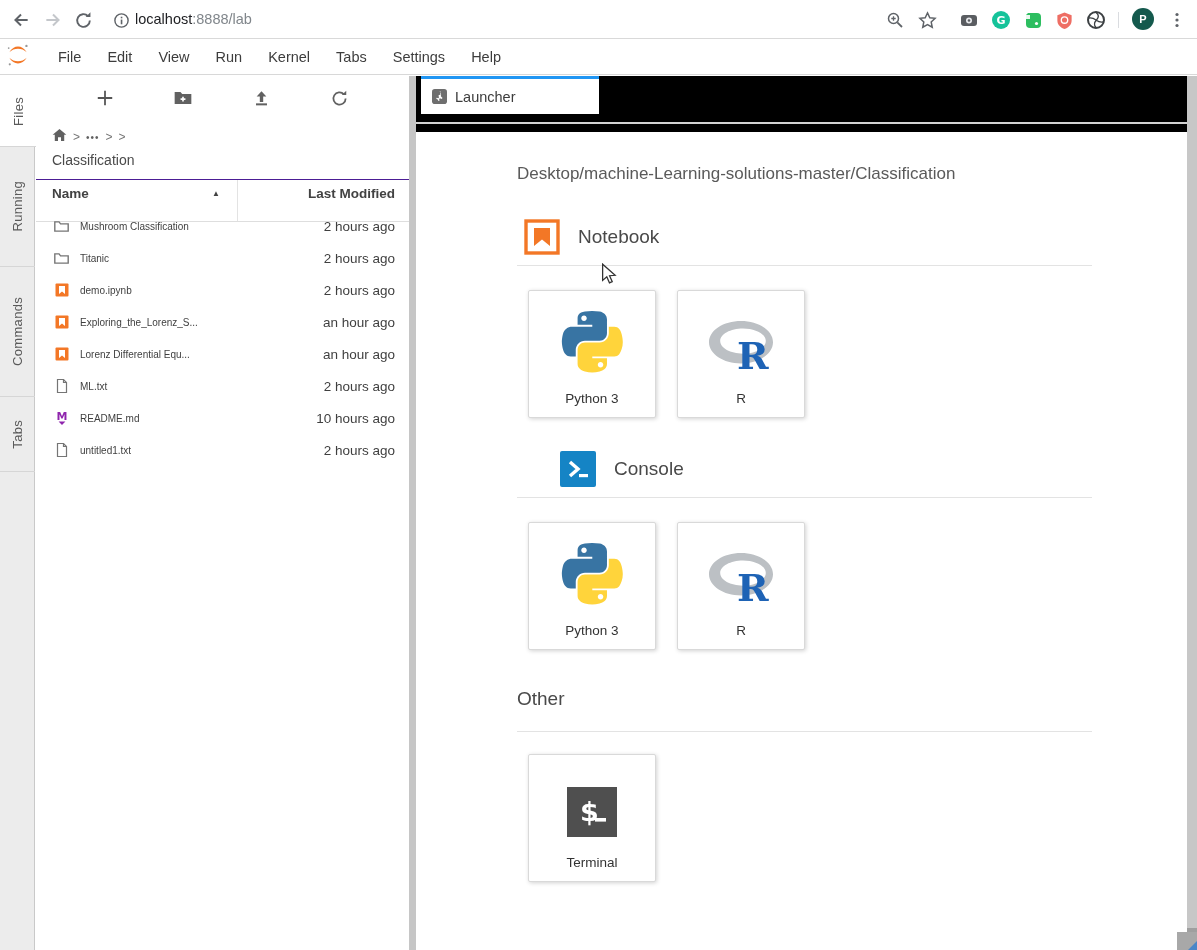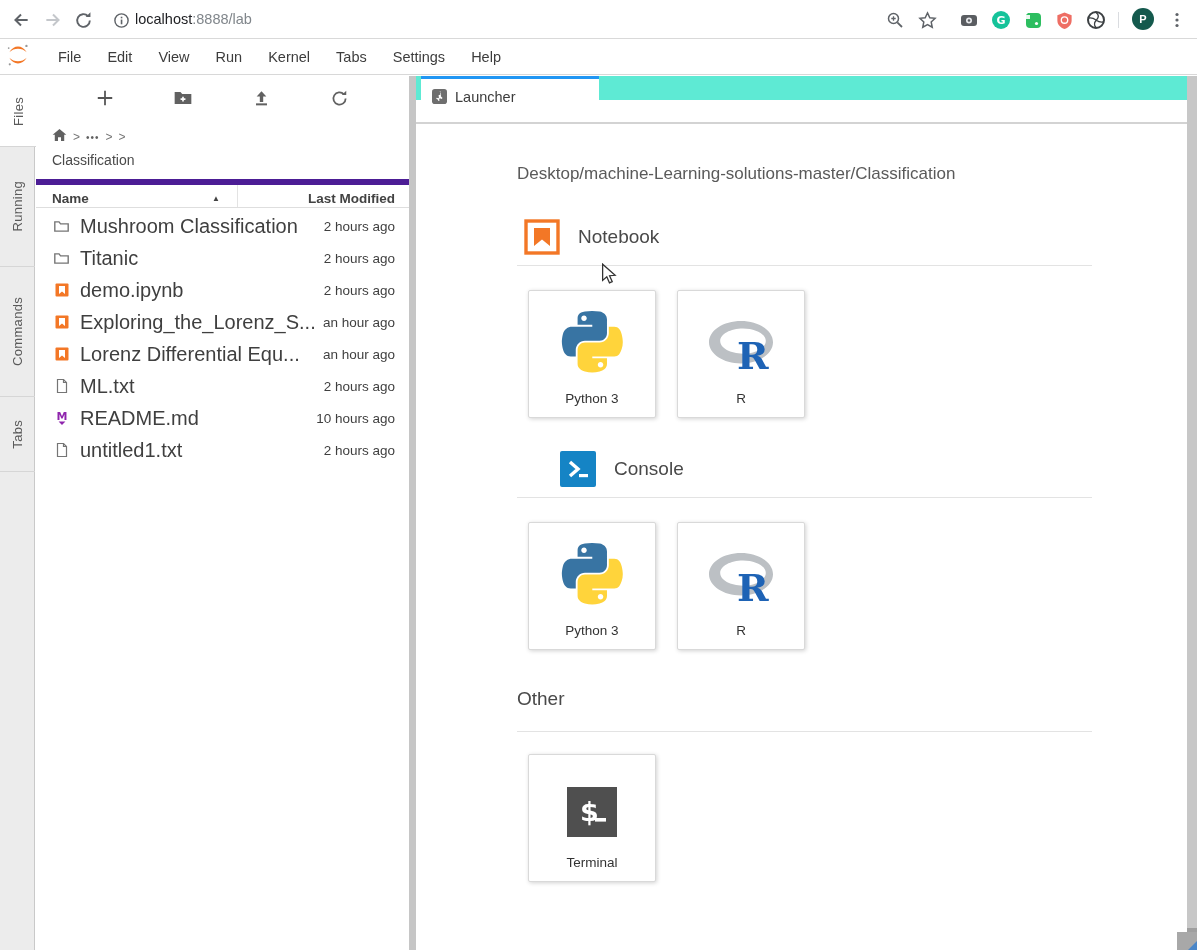--- a/index.html
+++ b/index.html
@@ -30,36 +30,36 @@
 
   
   .filebrowser { position:absolute; left:36px; top:0; width:373px; height:100%; background:#fff; }
   .fb-toolbar { position:absolute; left:0; top:0; width:100%; height:44px; display:flex; align-items:center; justify-content:space-around; padding:0 30px; }
   .tbtn { width:24px; height:24px; display:flex; align-items:center; justify-content:center; cursor:pointer; }
   .fb-crumbs { position:absolute; left:16px; top:50px; width:344px; font-size:14px; color:#4a4a4a; line-height:23px; }
   .crumb-line { display:flex; align-items:center; gap:6px; }
   .crumb-sep { color:#757575; font-size:12px; }
   .crumb-ellipsis { letter-spacing:1px; font-size:10px; color:#616161; cursor:pointer; }
   .crumb-link { cursor:pointer; }
-  .fb-header { position:absolute; left:0; top:103px; width:100%; height:29px; border-top:6px solid #4c1d95; border-bottom:1px solid #dedede; font-size:13.5px; font-weight:bold; color:#424242; }
+  .fb-header { position:absolute; left:0; top:103px; width:100%; height:43px; border-top:1px solid #4c1d95; border-bottom:1px solid #dedede; font-size:13.5px; font-weight:bold; color:#424242; }
   .fb-header .hname { position:absolute; left:16px; top:6px; }
   .fb-header .sort-arrow { position:absolute; left:176px; top:9px; font-size:8px; color:#424242; }
   .fb-header .hdiv { position:absolute; left:201px; top:0; width:1px; height:100%; background:#e3e3e3; }
   .fb-header .hmod { position:absolute; right:14px; top:6px;margin-left:47px; }
   .fb-rows { position:absolute; left:0; top:134px; width:100%; }
   .frow { position:relative; height:32px; display:flex; align-items:center; cursor:pointer; }
   .frow .ficon { position:absolute; left:17px; width:17px; height:17px; display:flex; align-items:center; justify-content:center; }
-  .frow .fname { position:absolute; left:44px; font-size:20px; color:#3f3f3f; white-space:nowrap; }
+  .frow .fname { position:absolute; left:44px; font-size:10px; color:#3f3f3f; white-space:nowrap; }
   .frow .ftime { position:absolute; right:14px; font-size:13.5px; color:#3f3f3f; }
 
   .splitter { position:absolute; left:409px; top:0; width:7px; height:100%; background:#c6c6c6; cursor:col-resize; }
 
   
   .main { position:absolute; left:416px; top:0; width:771px; height:100%; background:#fff; }
-  .tabbar { position:absolute; left:0; top:0; width:100%; height:24px; background:#5eead4; display:flex; }
+  .tabbar { position:absolute; left:0; top:0; width:100%; height:56px; background:#000000; display:flex; }
   .dtab { margin-left:5px; width:178px; height:38px; background:#fff; border-top:3px solid #2196f3; display:flex; align-items:center; gap:8px; padding-left:11px; font-size:14.5px; color:#3c3c3c; cursor:pointer; }
   .main-rule { position:absolute; left:0; top:46px; width:100%; height:2px; background:#d3d3d3; }
 
   .cwd-title { position:absolute; left:101px; top:88px; font-size:17px; color:#5a5a5a; }
   .sect-header { position:absolute; display:flex; align-items:center; gap:18px; font-size:19px; color:#494949; }
   .sect-rule { position:absolute; left:101px; width:575px; height:1px; background:#e3e3e3; }
   .card-row { position:absolute; display:flex; gap:21px; }
   .card { width:128px; height:128px; background:#fff; border:1px solid #d9d9d9; border-radius:2px; box-shadow:1px 1px 4px rgba(0,0,0,.18); display:flex; flex-direction:column; align-items:center; cursor:pointer; }
   .card-icon { height:82px; display:flex; align-items:flex-end; justify-content:center; }
   .card-label { margin-top:auto; margin-bottom:11px; font-size:13.5px; color:#333; }

